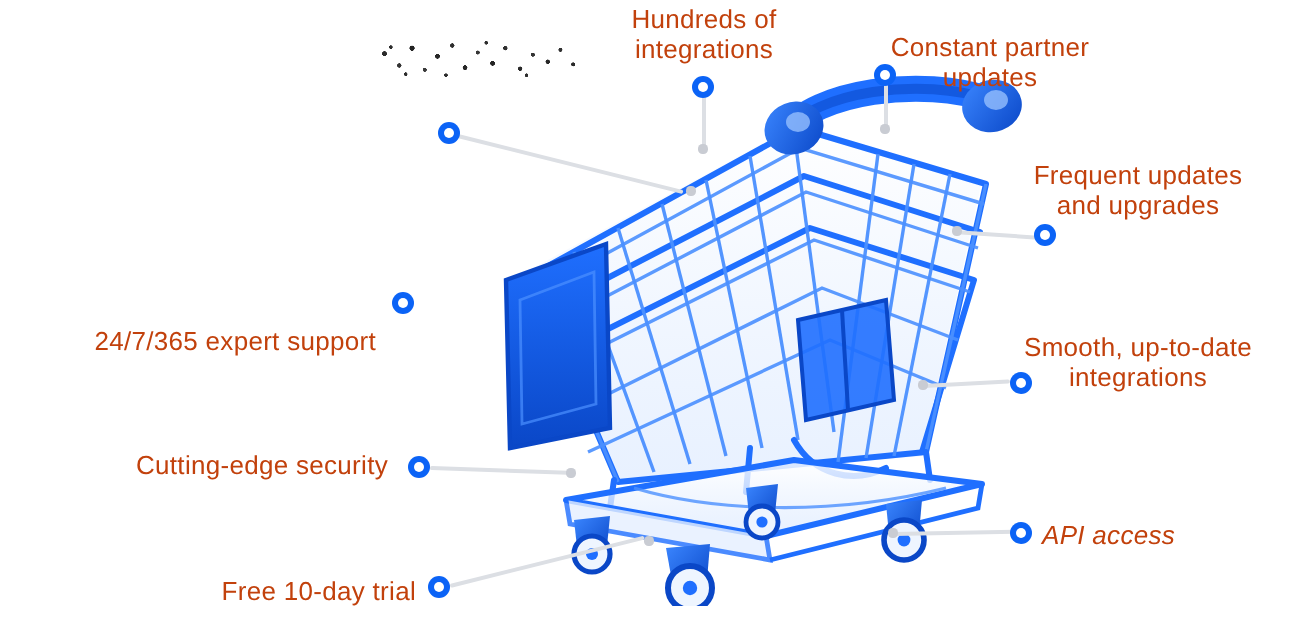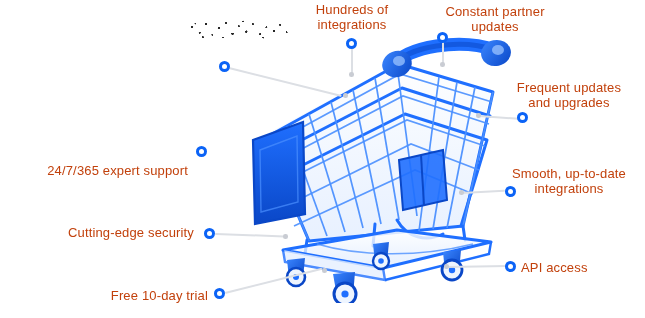--- a/index.html
+++ b/index.html
@@ -165,21 +165,21 @@
       <path d="M132,254 L140,254 L138,282 L130,282 Z" fill="#ffffff" opacity=".95"></path>
     </svg>
   </div>
 
   <div class="label c" style="left:306px;top:2px;width:92px;">Hundreds of
 integrations</div>
   <div class="leadv" style="left:351px;top:44px;height:30px;"></div>
   <div class="dot" style="left:346px;top:38px;"></div>
   <div class="tip" style="left:349px;top:72px;"></div>
 
-  <div class="label c" style="left:440px;top:4px;width:110px;">Constant partner
+  <div class="label c" style="left:440px;top:16px;width:110px;">Constant partner
 updates</div>
   <div class="leadv" style="left:442px;top:38px;height:26px;"></div>
   <div class="dot" style="left:437px;top:32px;"></div>
   <div class="tip" style="left:440px;top:62px;"></div>
 
   <div class="lead" style="left:229px;top:67px;width:116px;transform:rotate(14deg);"></div>
   <div class="dot" style="left:219px;top:61px;"></div>
   <div class="tip" style="left:343px;top:93px;"></div>
 
   <div class="label c" style="left:498px;top:80px;width:142px;">Frequent updates
@@ -195,21 +195,21 @@
 integrations</div>
   <div class="lead" style="left:461px;top:192px;width:44px;transform:rotate(-3deg);"></div>
   <div class="dot" style="left:505px;top:186px;"></div>
   <div class="tip" style="left:459px;top:190px;"></div>
 
   <div class="label r" style="left:8px;top:225px;width:186px;text-align:right;">Cutting-edge security</div>
   <div class="lead" style="left:215px;top:233px;width:70px;transform:rotate(2deg);"></div>
   <div class="dot" style="left:204px;top:228px;"></div>
   <div class="tip" style="left:283px;top:234px;"></div>
 
-  <div class="label l" style="left:521px;top:260px;width:110px;">API access</div>
+  <div class="label l" style="left:521px;top:260px;width:110px;font-style:italic;">API access</div>
   <div class="lead" style="left:446px;top:266px;width:62px;transform:rotate(-1deg);"></div>
   <div class="dot" style="left:505px;top:261px;"></div>
   <div class="tip" style="left:444px;top:264px;"></div>
 
   <div class="label r" style="left:8px;top:288px;width:200px;">Free 10-day trial</div>
   <div class="lead" style="left:225px;top:292px;width:100px;transform:rotate(-14deg);"></div>
   <div class="dot" style="left:214px;top:288px;"></div>
   <div class="tip" style="left:322px;top:268px;"></div>
 
 </div>

